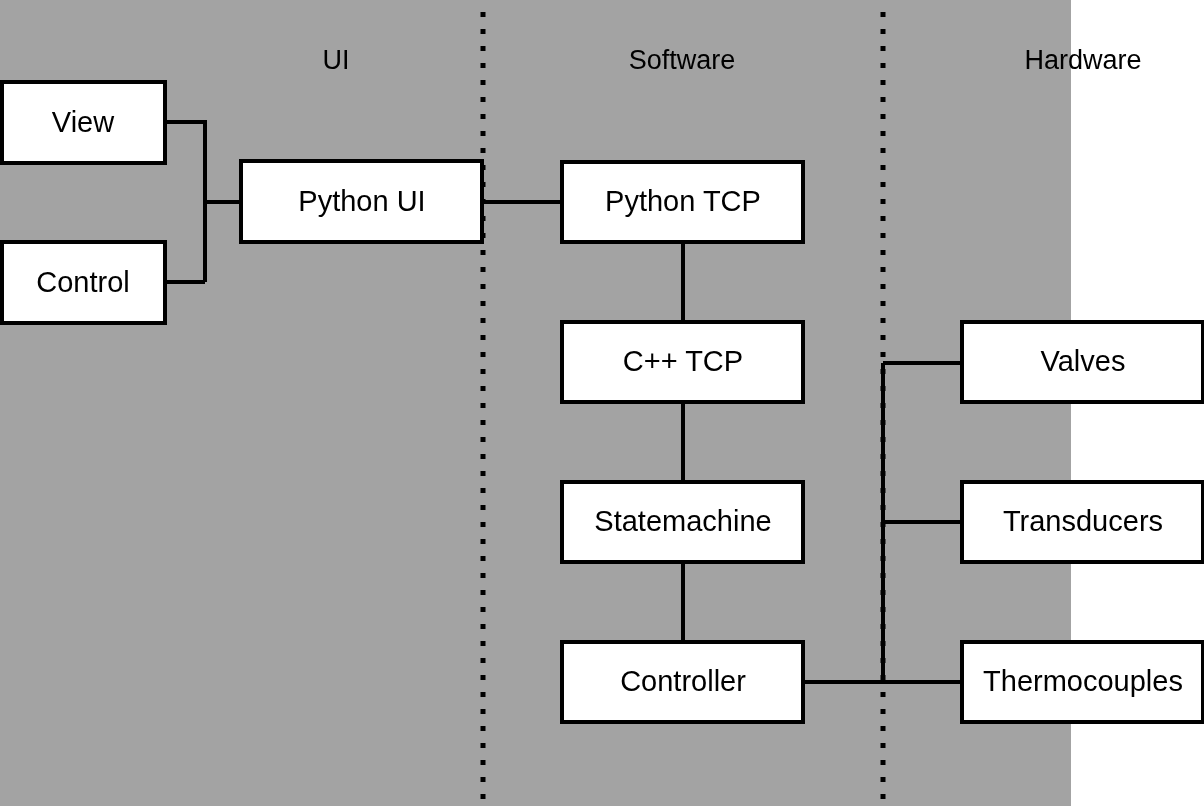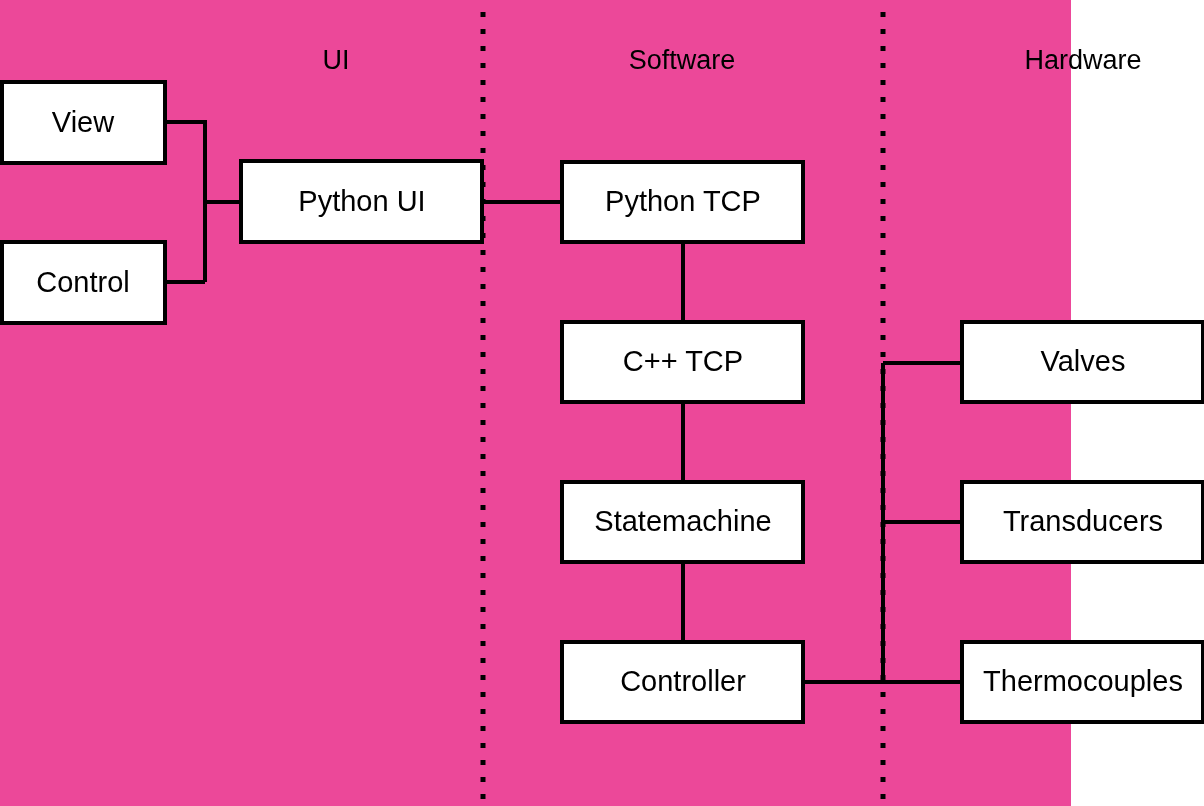--- a/index.html
+++ b/index.html
@@ -11,21 +11,21 @@
   body {
     width: 1204px;
     height: 806px;
     font-family: "Liberation Sans", sans-serif;
     overflow: hidden;
   }
   #diagram-root {
     position: relative;
     width: 1071px;
     height: 806px;
-    background: #ec4899;
+    background: #a3a3a3;
   }
   svg.diagram {
     display: block;
     width: 1204px;
     height: 806px;
   }
   .node-rect {
     fill: #ffffff;
     stroke: #000000;
     stroke-width: 4;

